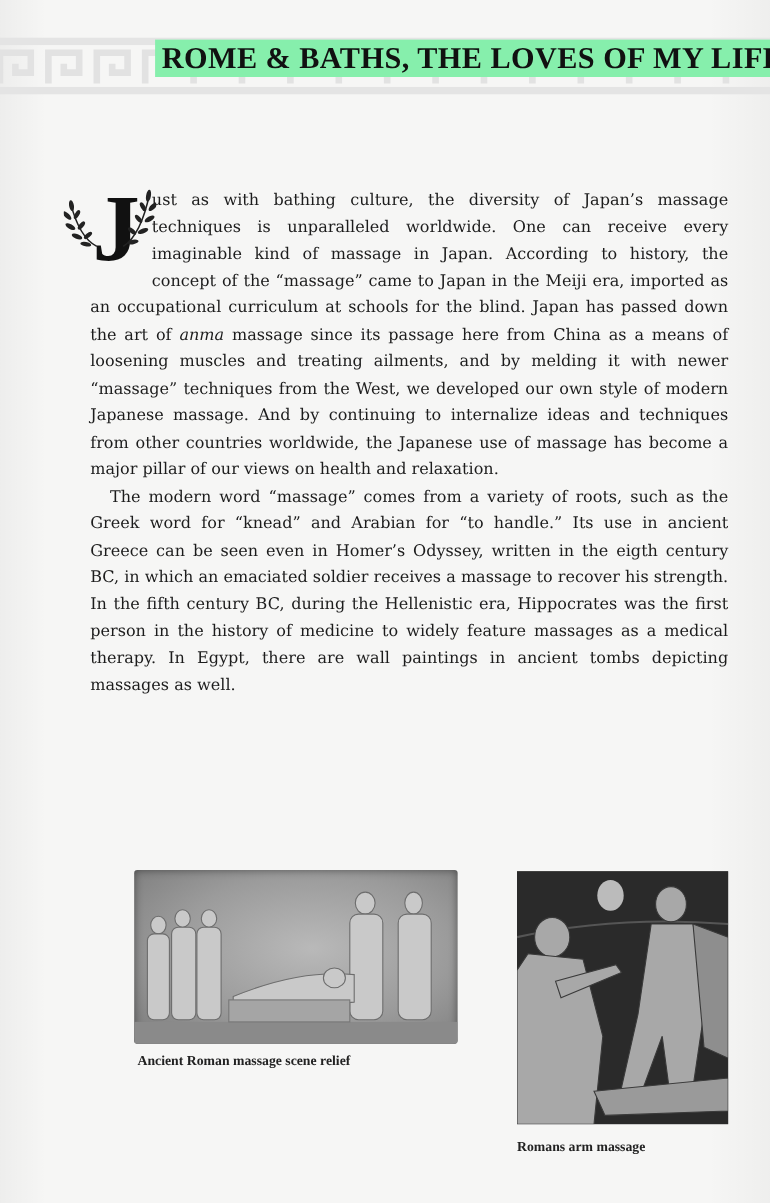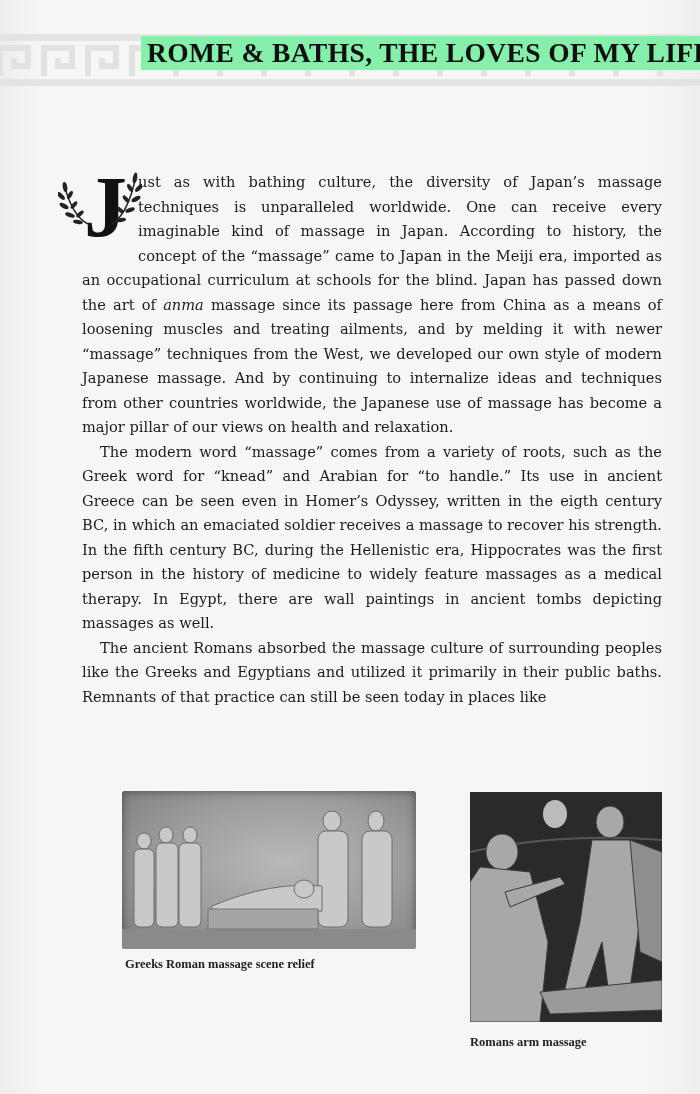--- a/index.html
+++ b/index.html
@@ -119,21 +119,20 @@
           <ellipse cx="28" cy="29" rx="2.2" ry="5" transform="rotate(60 28 29)"></ellipse>
           <ellipse cx="18" cy="29" rx="2" ry="4.5" transform="rotate(-40 18 29)"></ellipse>
           <ellipse cx="22" cy="40" rx="2.2" ry="5" transform="rotate(70 22 40)"></ellipse>
           <ellipse cx="12" cy="40" rx="2" ry="4.5" transform="rotate(-50 12 40)"></ellipse>
           <ellipse cx="13" cy="50" rx="2" ry="5" transform="rotate(80 13 50)"></ellipse>
         </g>
       </svg>
     </span><span>ust as with bathing culture, the diversity of Japan’s massage techniques is unparalleled worldwide. One can receive every imaginable kind of massage in Japan. According to history, the concept of the “massage” came to Japan in the Meiji era, imported as an occupational curriculum at schools for the blind. Japan has passed down the art of </span><em>anma</em><span> massage since its passage here from China as a means of loosening muscles and treating ailments, and by melding it with newer “massage” techniques from the West, we developed our own style of modern Japanese massage. And by continuing to internalize ideas and techniques from other countries worldwide, the Japanese use of massage has become a major pillar of our views on health and relaxation.</span>
   </p>
   <p class="indent">The modern word “massage” comes from a variety of roots, such as the Greek word for “knead” and Arabian for “to handle.” Its use in ancient Greece can be seen even in Homer’s Odyssey, written in the eigth century BC, in which an emaciated soldier receives a massage to recover his strength. In the fifth century BC, during the Hellenistic era, Hippocrates was the first person in the history of medicine to widely feature massages as a medical therapy. In Egypt, there are wall paintings in ancient tombs depicting massages as well.</p>
-  <p class="indent">The ancient Romans absorbed the massage culture of surrounding peoples like the Greeks and Egyptians and utilized it primarily in their public baths. Remnants of that practice can still be seen today in places like</p>
 </div>
 
 <div class="fig1">
   <svg width="294" height="158" viewBox="0 0 294 158">
     <rect x="0" y="138" width="294" height="20" fill="#8a8a8a"></rect>
     <g fill="#c9c9c9" stroke="#6d6d6d" stroke-width="1">
       <ellipse cx="22" cy="50" rx="7" ry="8"></ellipse>
         <rect x="12" y="58" width="20" height="78" rx="6"></rect>
       <ellipse cx="44" cy="44" rx="7" ry="8"></ellipse>
         <rect x="34" y="52" width="22" height="84" rx="6"></rect>
@@ -142,21 +141,21 @@
       <ellipse cx="210" cy="30" rx="9" ry="10"></ellipse>
         <rect x="196" y="40" width="30" height="96" rx="8"></rect>
       <ellipse cx="254" cy="30" rx="8" ry="10"></ellipse>
         <rect x="240" y="40" width="30" height="96" rx="8"></rect>
       <path d="M90 115 Q150 90 200 95 L200 120 Q140 125 90 125 Z"></path>
       <ellipse cx="182" cy="98" rx="10" ry="9"></ellipse>
     </g>
     <rect x="86" y="118" width="110" height="20" fill="#a5a5a5" stroke="#777"></rect>
   </svg>
 </div>
-<div class="caption cap1">Greeks Roman massage scene relief</div>
+<div class="caption cap1">Ancient Roman massage scene relief</div>
 
 <div class="fig2">
   <svg width="192" height="230" viewBox="0 0 192 230">
     <rect width="192" height="230" fill="#2a2a2a"></rect>
     <path d="M0 60 Q90 40 192 48" stroke="#555" stroke-width="2" fill="none"></path>
     <g fill="#a8a8a8" stroke="#3a3a3a" stroke-width="1">
       <ellipse cx="32" cy="60" rx="16" ry="18"></ellipse>
       <path d="M10 75 L60 80 L78 150 L70 230 L0 230 L0 90 Z"></path>
       <path d="M35 100 L90 85 L95 92 L40 115 Z"></path>
       <ellipse cx="140" cy="30" rx="14" ry="16"></ellipse>

